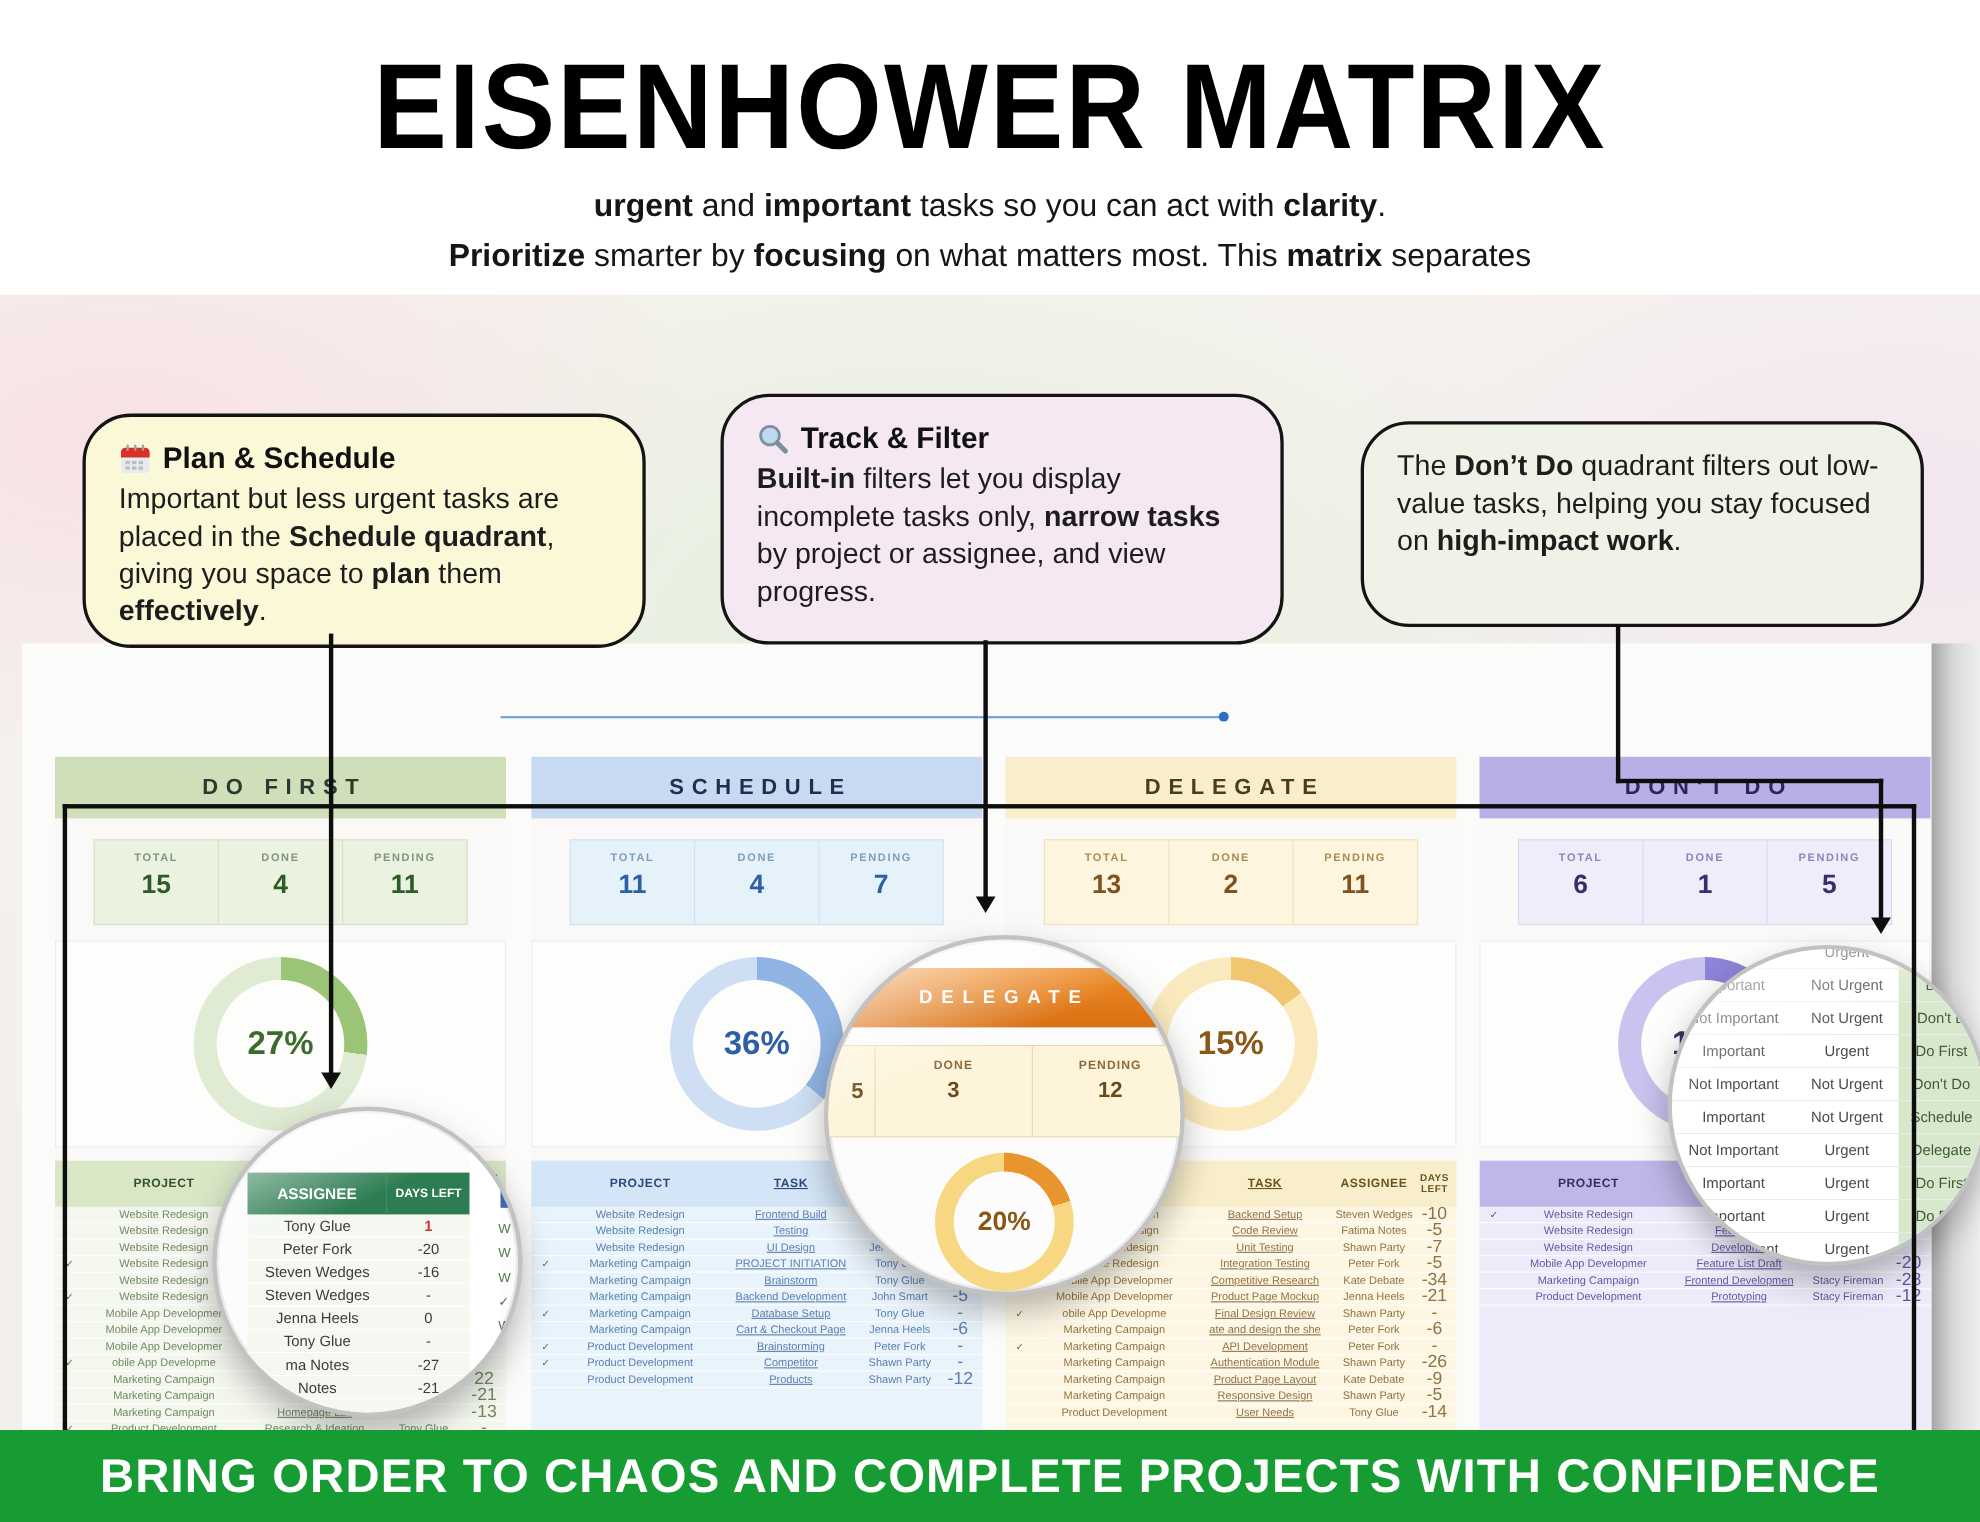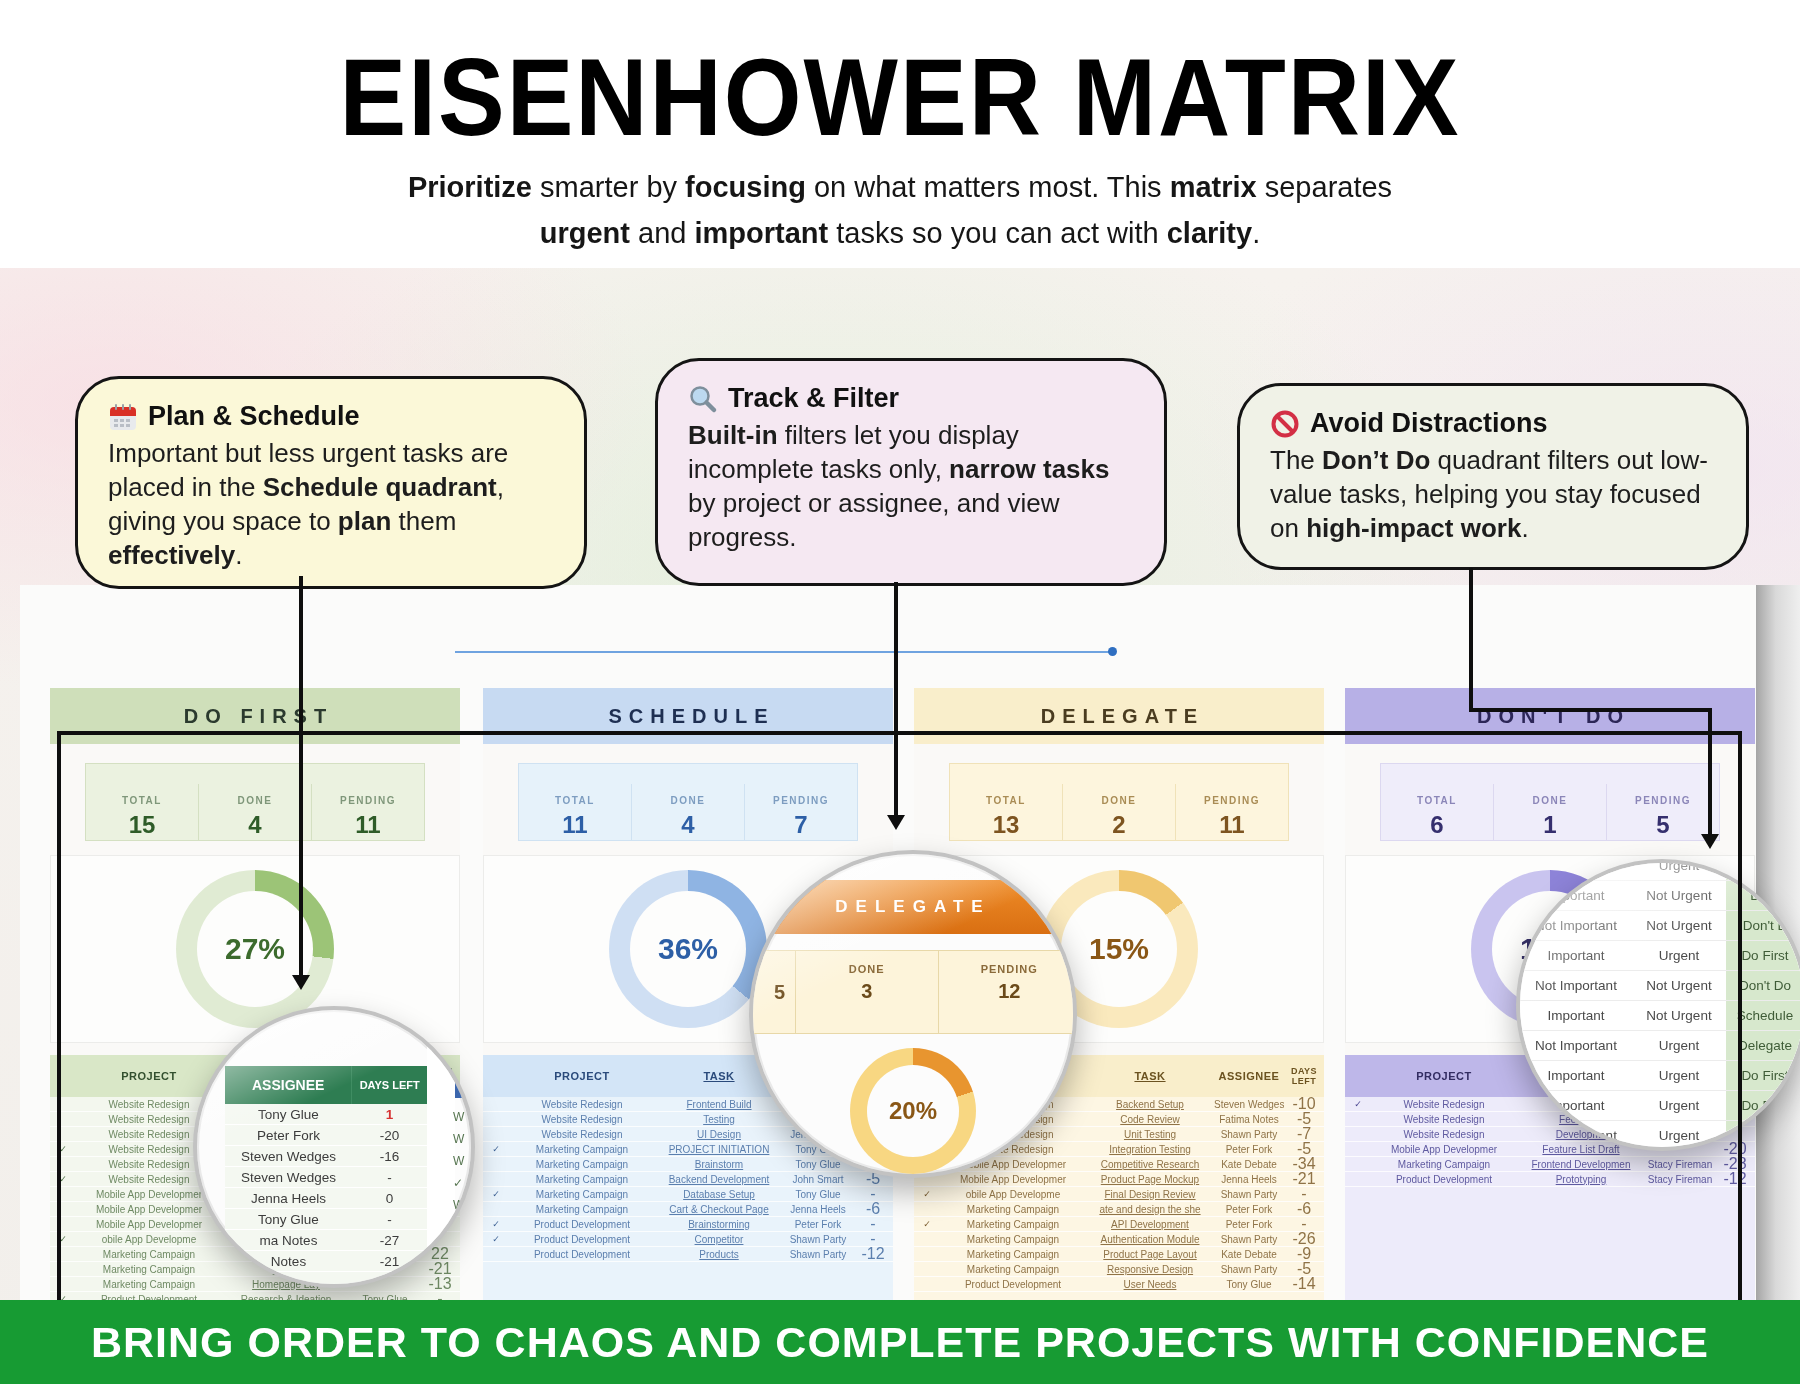--- a/index.html
+++ b/index.html
@@ -40,21 +40,21 @@
   #panels{position:absolute;left:0;top:0;width:1800px;height:1384px;z-index:5;}
   .quadrant{position:absolute;top:688px;width:410px;height:622px;background:#faf9f7;}
   .quadrant:nth-of-type(1){left:50px;} .quadrant:nth-of-type(2){left:483px;}
   .quadrant:nth-of-type(3){left:914px;} .quadrant:nth-of-type(4){left:1345px;}
 
   .q-header{position:absolute;top:0;left:0;right:0;height:56px;background:var(--hdr);
     display:flex;align-items:center;justify-content:center;font-weight:700;font-size:20px;
     letter-spacing:7px;padding-left:7px;color:var(--hdrtx);}
   .q-stats{position:absolute;top:75px;left:35px;right:35px;height:78px;display:flex;
     border:1px solid var(--statbr);background:var(--statbg);box-sizing:border-box;}
-  .q-stat{flex:1;border-right:1px solid var(--statbr);text-align:center;padding-top:11px;margin-top:20px;}
+  .q-stat{flex:1;border-right:1px solid var(--statbr);text-align:center;padding-top:11px;}
   .q-stat:last-child{border-right:none;}
   .q-stat .lbl{font-size:10px;letter-spacing:1.5px;color:var(--lbl);font-weight:700;}
   .q-stat .num{font-size:24px;font-weight:800;color:var(--num);margin-top:5px;}
   .q-donutcard{position:absolute;top:167px;left:0;right:0;height:188px;background:#fdfdfc;border:1px solid #ececea;box-sizing:border-box;}
   .q-donut{position:absolute;left:50%;top:50%;transform:translate(-50%,-50%);width:158px;height:158px;border-radius:50%;}
   .q-donut .hole{position:absolute;inset:21px;background:#fdfdfc;border-radius:50%;
     display:flex;align-items:center;justify-content:center;}
   .q-pct{font-size:30px;font-weight:800;color:var(--pct);}
   .q-table{position:absolute;top:367px;left:0;right:0;height:245px;background:var(--rowbg);overflow:hidden;}
   .q-thead{height:42px;background:var(--theadbg);display:flex;align-items:center;font-weight:700;
@@ -124,22 +124,22 @@
 
   
   .banner{position:absolute;left:0;top:1300px;width:1800px;height:84px;display:flex;align-items:center;
     justify-content:center;color:#fff;font-weight:800;font-size:43px;letter-spacing:1px;z-index:60;}
 </style>
 </head>
 <body>
 
 <div class="hero-title">EISENHOWER MATRIX</div>
 <div class="subtitle">
+  <div><span class="bold">urgent</span><span> and </span><span class="bold">important</span><span> tasks so you can act with </span><span class="bold">clarity</span><span>.</span></div>
   <div><span class="bold">Prioritize</span><span> smarter by </span><span class="bold">focusing</span><span> on what matters most. This </span><span class="bold">matrix</span><span> separates</span></div>
-  <div><span class="bold">urgent</span><span> and </span><span class="bold">important</span><span> tasks so you can act with </span><span class="bold">clarity</span><span>.</span></div>
 </div>
 
 <div class="pastel"></div>
 
 <div class="sheet"></div>
 <div class="sheet-edge"></div>
 <div class="sel-line"></div>
 <div class="sel-dot"></div>
 
 <div id="panels">
@@ -629,29 +629,20 @@
           <circle cx="12" cy="12" r="8.5" fill="#bcd9f0" stroke="#7e8f9c" stroke-width="2.5"></circle>
           <line x1="18.5" y1="18.5" x2="26" y2="26" stroke="#7e8f9c" stroke-width="4.5" stroke-linecap="round"></line>
         </svg>
     </span>
     <span>Track &amp; Filter</span>
   </div>
   <div class="co-body"><span class="bold">Built-in</span><span> filters let you display incomplete tasks only, </span><span class="bold">narrow tasks</span><span> by project or assignee, and view progress.</span></div>
 </div>
 
 <div class="callout callout-3" style="background: rgb(240, 242, 231);">
-  <div class="co-title">
-    <span class="co-icon">
-      <svg viewBox="0 0 30 30" width="30" height="30">
-          <circle cx="15" cy="15" r="11.5" fill="none" stroke="#d32f45" stroke-width="4"></circle>
-          <line x1="7.5" y1="7.5" x2="22.5" y2="22.5" stroke="#d32f45" stroke-width="4"></line>
-        </svg>
-    </span>
-    <span>Avoid Distractions</span>
-  </div>
   <div class="co-body"><span>The </span><span class="bold">Don’t Do</span><span> quadrant filters out low-value tasks, helping you stay focused on </span><span class="bold">high-impact work</span><span>.</span></div>
 </div>
 
 <div class="mag mag-left">
   <div class="mlg-table">
     <div class="mlg-head">
       <div class="mlg-ha">ASSIGNEE</div>
       <div class="mlg-hd">DAYS LEFT</div>
     </div>
     <div id="mlg-rows">

